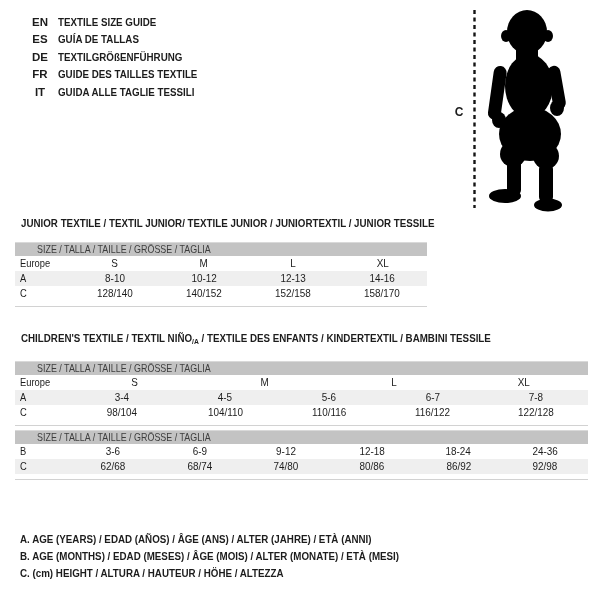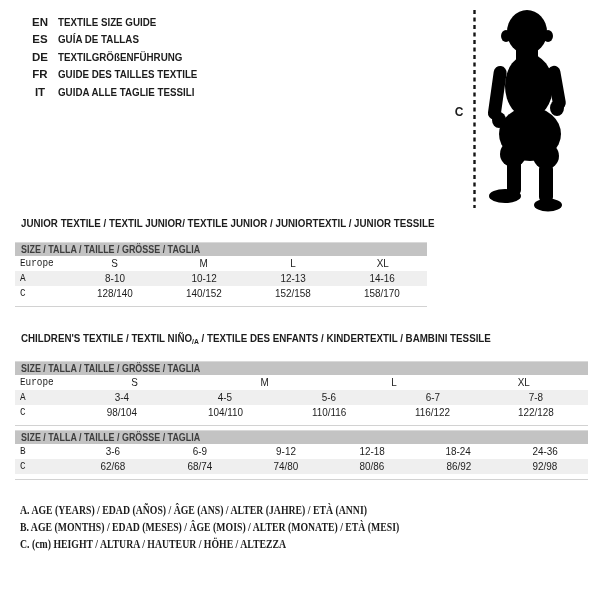--- a/index.html
+++ b/index.html
@@ -19,33 +19,33 @@
   .dashline{position:absolute;left:472px;top:10px;}
   .c-label{position:absolute;left:451px;top:105px;width:16px;text-align:center;font-weight:700;font-size:12px;}
   .silhouette{position:absolute;left:486px;top:8px;}
 
   
   .size-table{position:absolute;left:15px;font-size:11px;}
   #t1{top:215px;width:412px;}
   #t2{top:330px;width:573px;}
   #t3{top:424px;width:573px;}
   .t-title{font-weight:700;font-size:11.5px;line-height:17px;padding-left:6px;}
-  .t-bar{height:13px;line-height:13px;background:#c3c3c3;color:#3d3d3d;font-weight:700;font-size:10.5px;padding-left:6px;border-top:1px solid #d9d9d9;}
+  .t-bar{height:13px;line-height:13px;background:#c3c3c3;color:#3d3d3d;font-weight:400;font-size:10.5px;padding-left:22px;border-top:1px solid #d9d9d9;}
   #t1 .t-bar{margin-top:10px;}
   #t2 .t-bar{margin-top:11px;}
   #t3 .t-bar{margin-top:6px;}
   .t-rows{border-bottom:1px solid #d2d2d2;padding-bottom:5px;}
   .trow{display:flex;height:15px;line-height:15px;}
   .trow.shaded{background:#efefef;}
-  .tlbl{width:55px;padding-left:5px;box-sizing:border-box;font-family:Liberation Mono, monospace;}
+  .tlbl{width:55px;padding-left:5px;box-sizing:border-box;}
   .tcell{flex:1;text-align:center;}
   .sub{font-size:8px;vertical-align:-2px;}
 
   
-  .footnotes{position:absolute;left:20px;top:502px;font-weight:700;font-size:11.5px;line-height:17px;font-family:Liberation Serif, serif;}
+  .footnotes{position:absolute;left:20px;top:531px;font-weight:700;font-size:11.5px;line-height:17px;}
 </style>
 </head>
 <body>
 
 <div class="canvas">
 
   <div class="lang">
     <div class="lang-row">
       <span class="lang-code">EN</span>
       <span class="cx">TEXTILE SIZE GUIDE</span>

